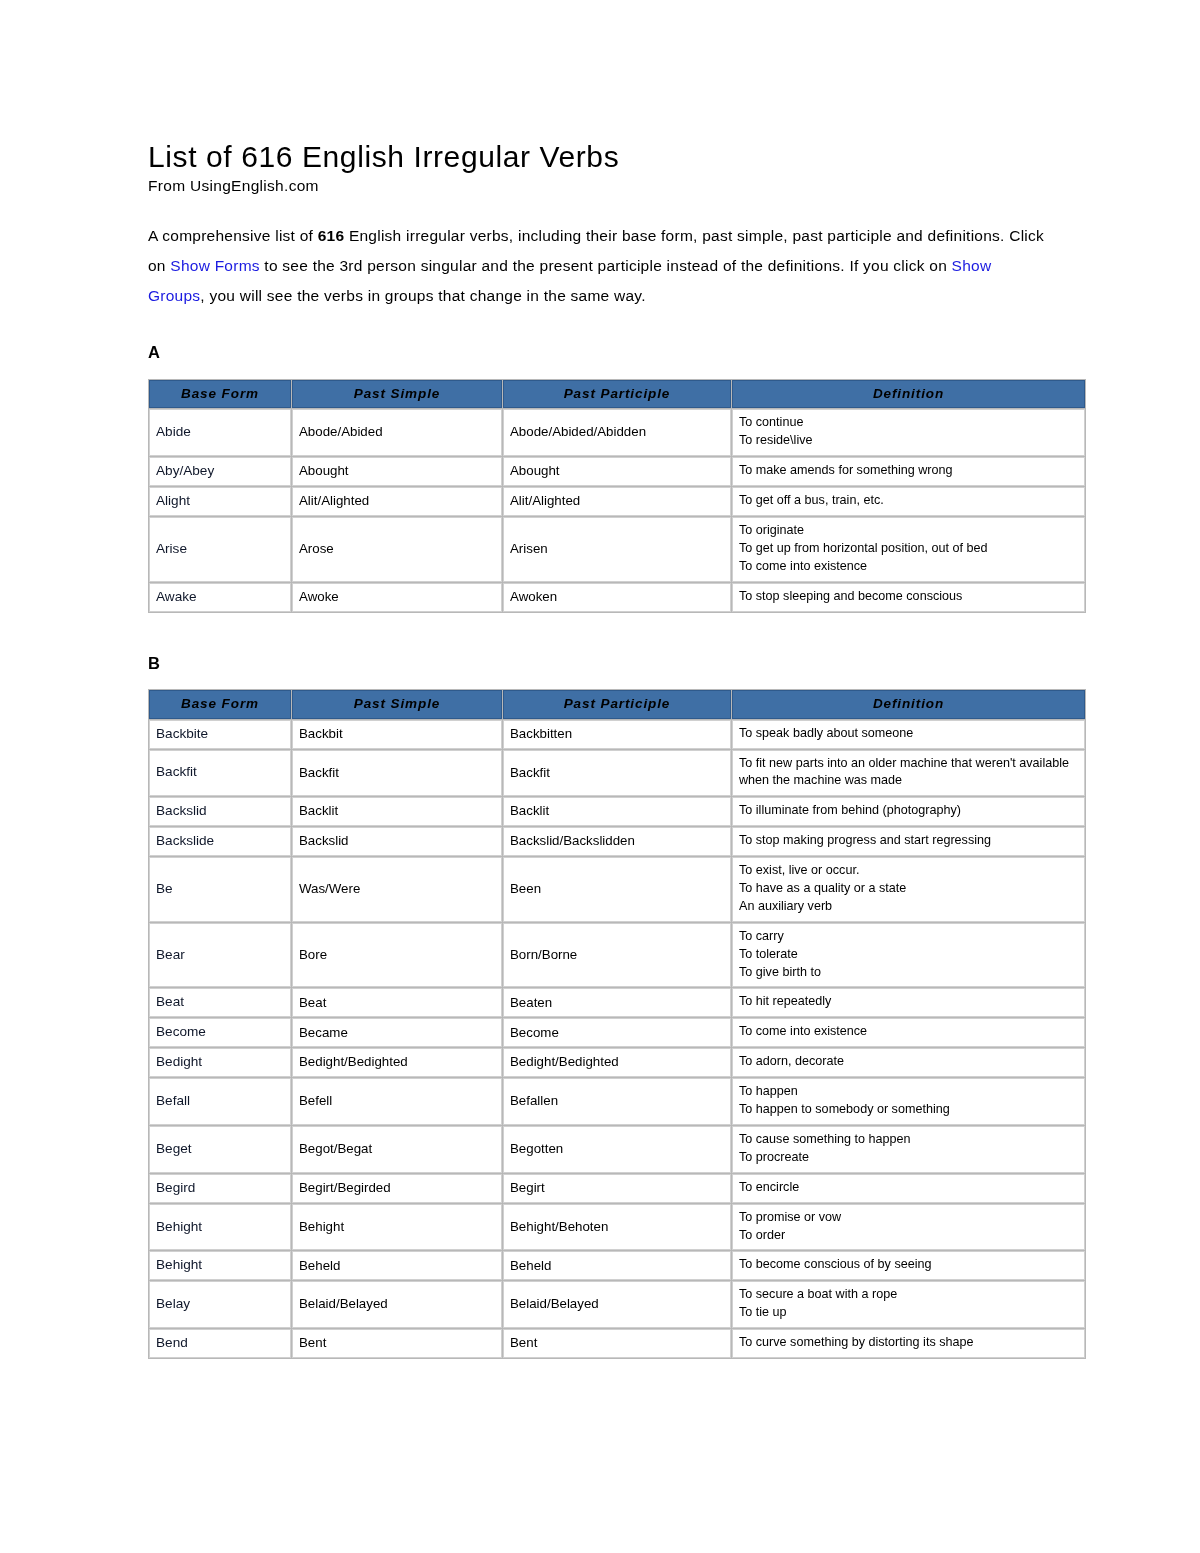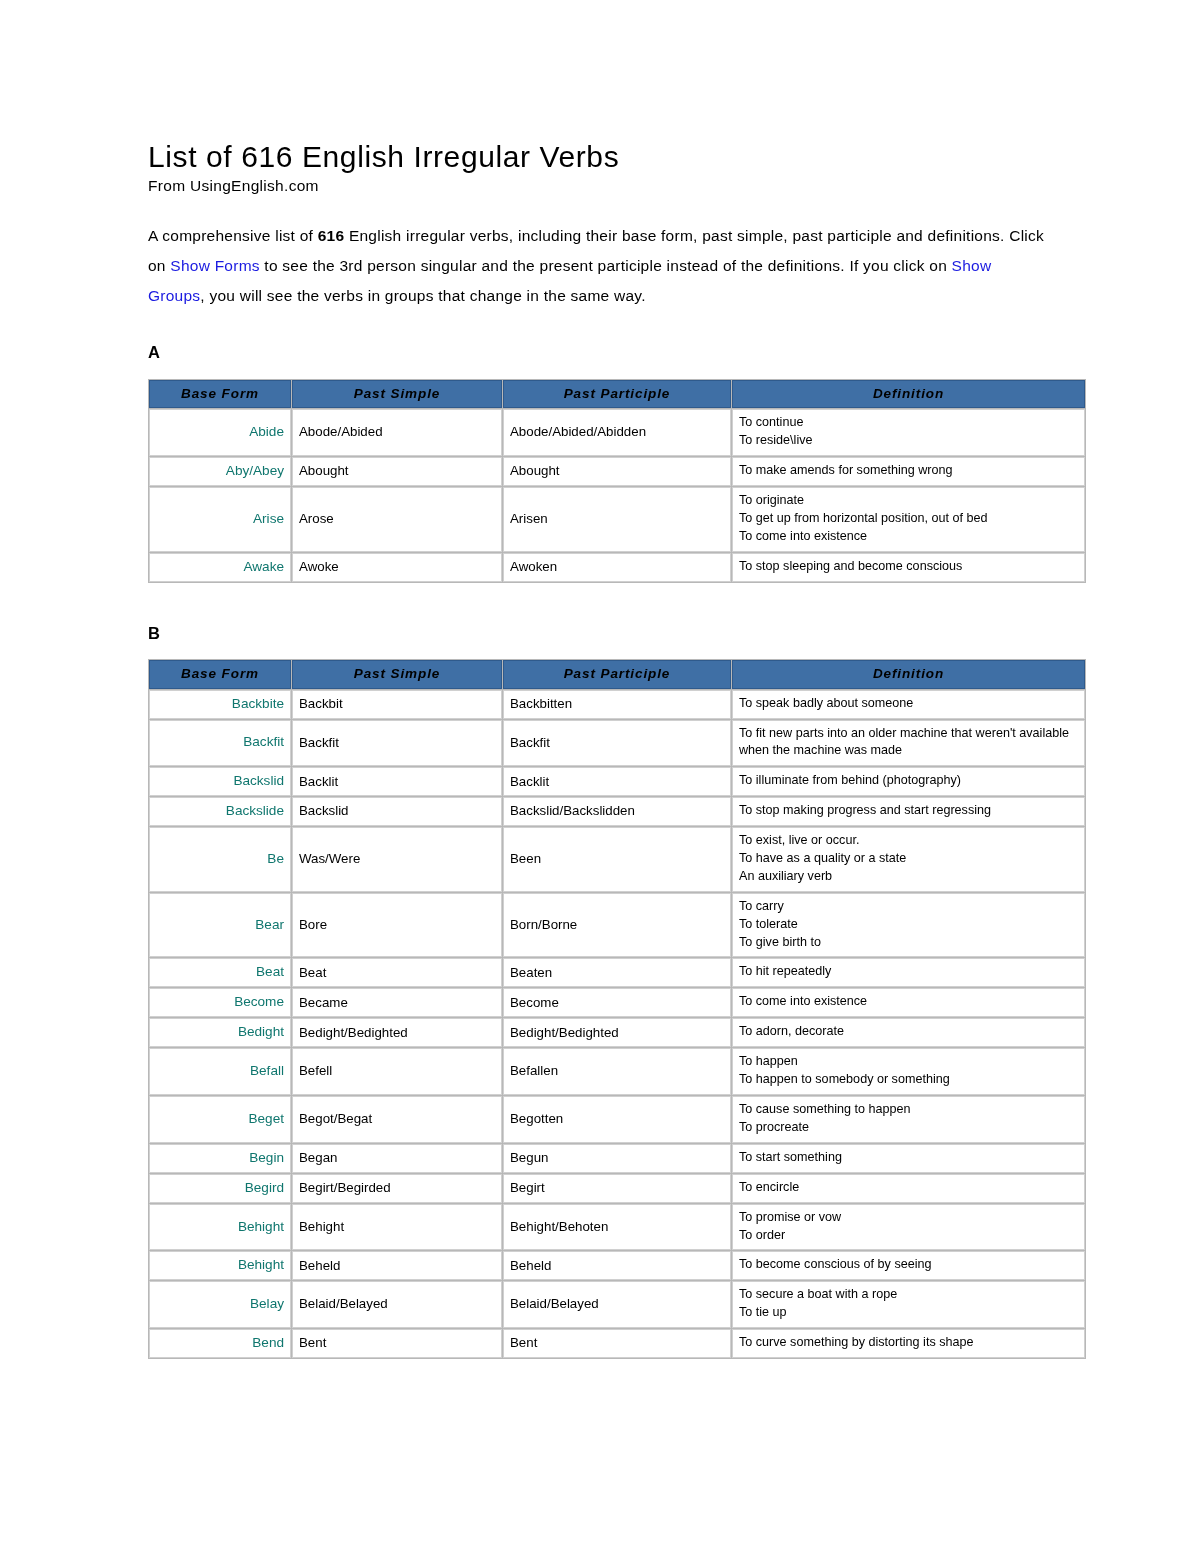--- a/index.html
+++ b/index.html
@@ -73,23 +73,22 @@
   }
   table.verbs td {
     background: #ffffff;
     font-size: 13.3px;
     padding: 4px 6px 5px 6px;
     vertical-align: middle;
     line-height: 1.32;
     border: 1px solid #d0d0d0;
   }
   table.verbs td.base {
-    color: #0f766e;
+    color: #0f172a;
     font-size: 13.6px;
-    text-align: right;
   }
   table.verbs td.def {
     font-size: 12.6px;
     line-height: 1.42;
   }
   .col-base    { width: 142px; }
   .col-past    { width: 210px; }
   .col-part    { width: 228px; }
   .col-def     { width: 353px; }
   .footer {
@@ -139,20 +138,26 @@
             <td class="part">Abode/Abided/Abidden</td>
             <td class="def">To continue<br>To reside\live</td>
           </tr>
           <tr>
             <td class="base">Aby/Abey</td>
             <td class="past">Abought</td>
             <td class="part">Abought</td>
             <td class="def">To make amends for something wrong</td>
           </tr>
           <tr>
+            <td class="base">Alight</td>
+            <td class="past">Alit/Alighted</td>
+            <td class="part">Alit/Alighted</td>
+            <td class="def">To get off a bus, train, etc.</td>
+          </tr>
+          <tr>
             <td class="base">Arise</td>
             <td class="past">Arose</td>
             <td class="part">Arisen</td>
             <td class="def">To originate<br>To get up from horizontal position, out of bed<br>To come into existence</td>
           </tr>
           <tr>
             <td class="base">Awake</td>
             <td class="past">Awoke</td>
             <td class="part">Awoken</td>
             <td class="def">To stop sleeping and become conscious</td>
@@ -236,26 +241,20 @@
             <td class="part">Befallen</td>
             <td class="def">To happen<br>To happen to somebody or something</td>
           </tr>
           <tr>
             <td class="base">Beget</td>
             <td class="past">Begot/Begat</td>
             <td class="part">Begotten</td>
             <td class="def">To cause something to happen<br>To procreate</td>
           </tr>
           <tr>
-            <td class="base">Begin</td>
-            <td class="past">Began</td>
-            <td class="part">Begun</td>
-            <td class="def">To start something</td>
-          </tr>
-          <tr>
             <td class="base">Begird</td>
             <td class="past">Begirt/Begirded</td>
             <td class="part">Begirt</td>
             <td class="def">To encircle</td>
           </tr>
           <tr>
             <td class="base">Behight</td>
             <td class="past">Behight</td>
             <td class="part">Behight/Behoten</td>
             <td class="def">To promise or vow<br>To order</td>

